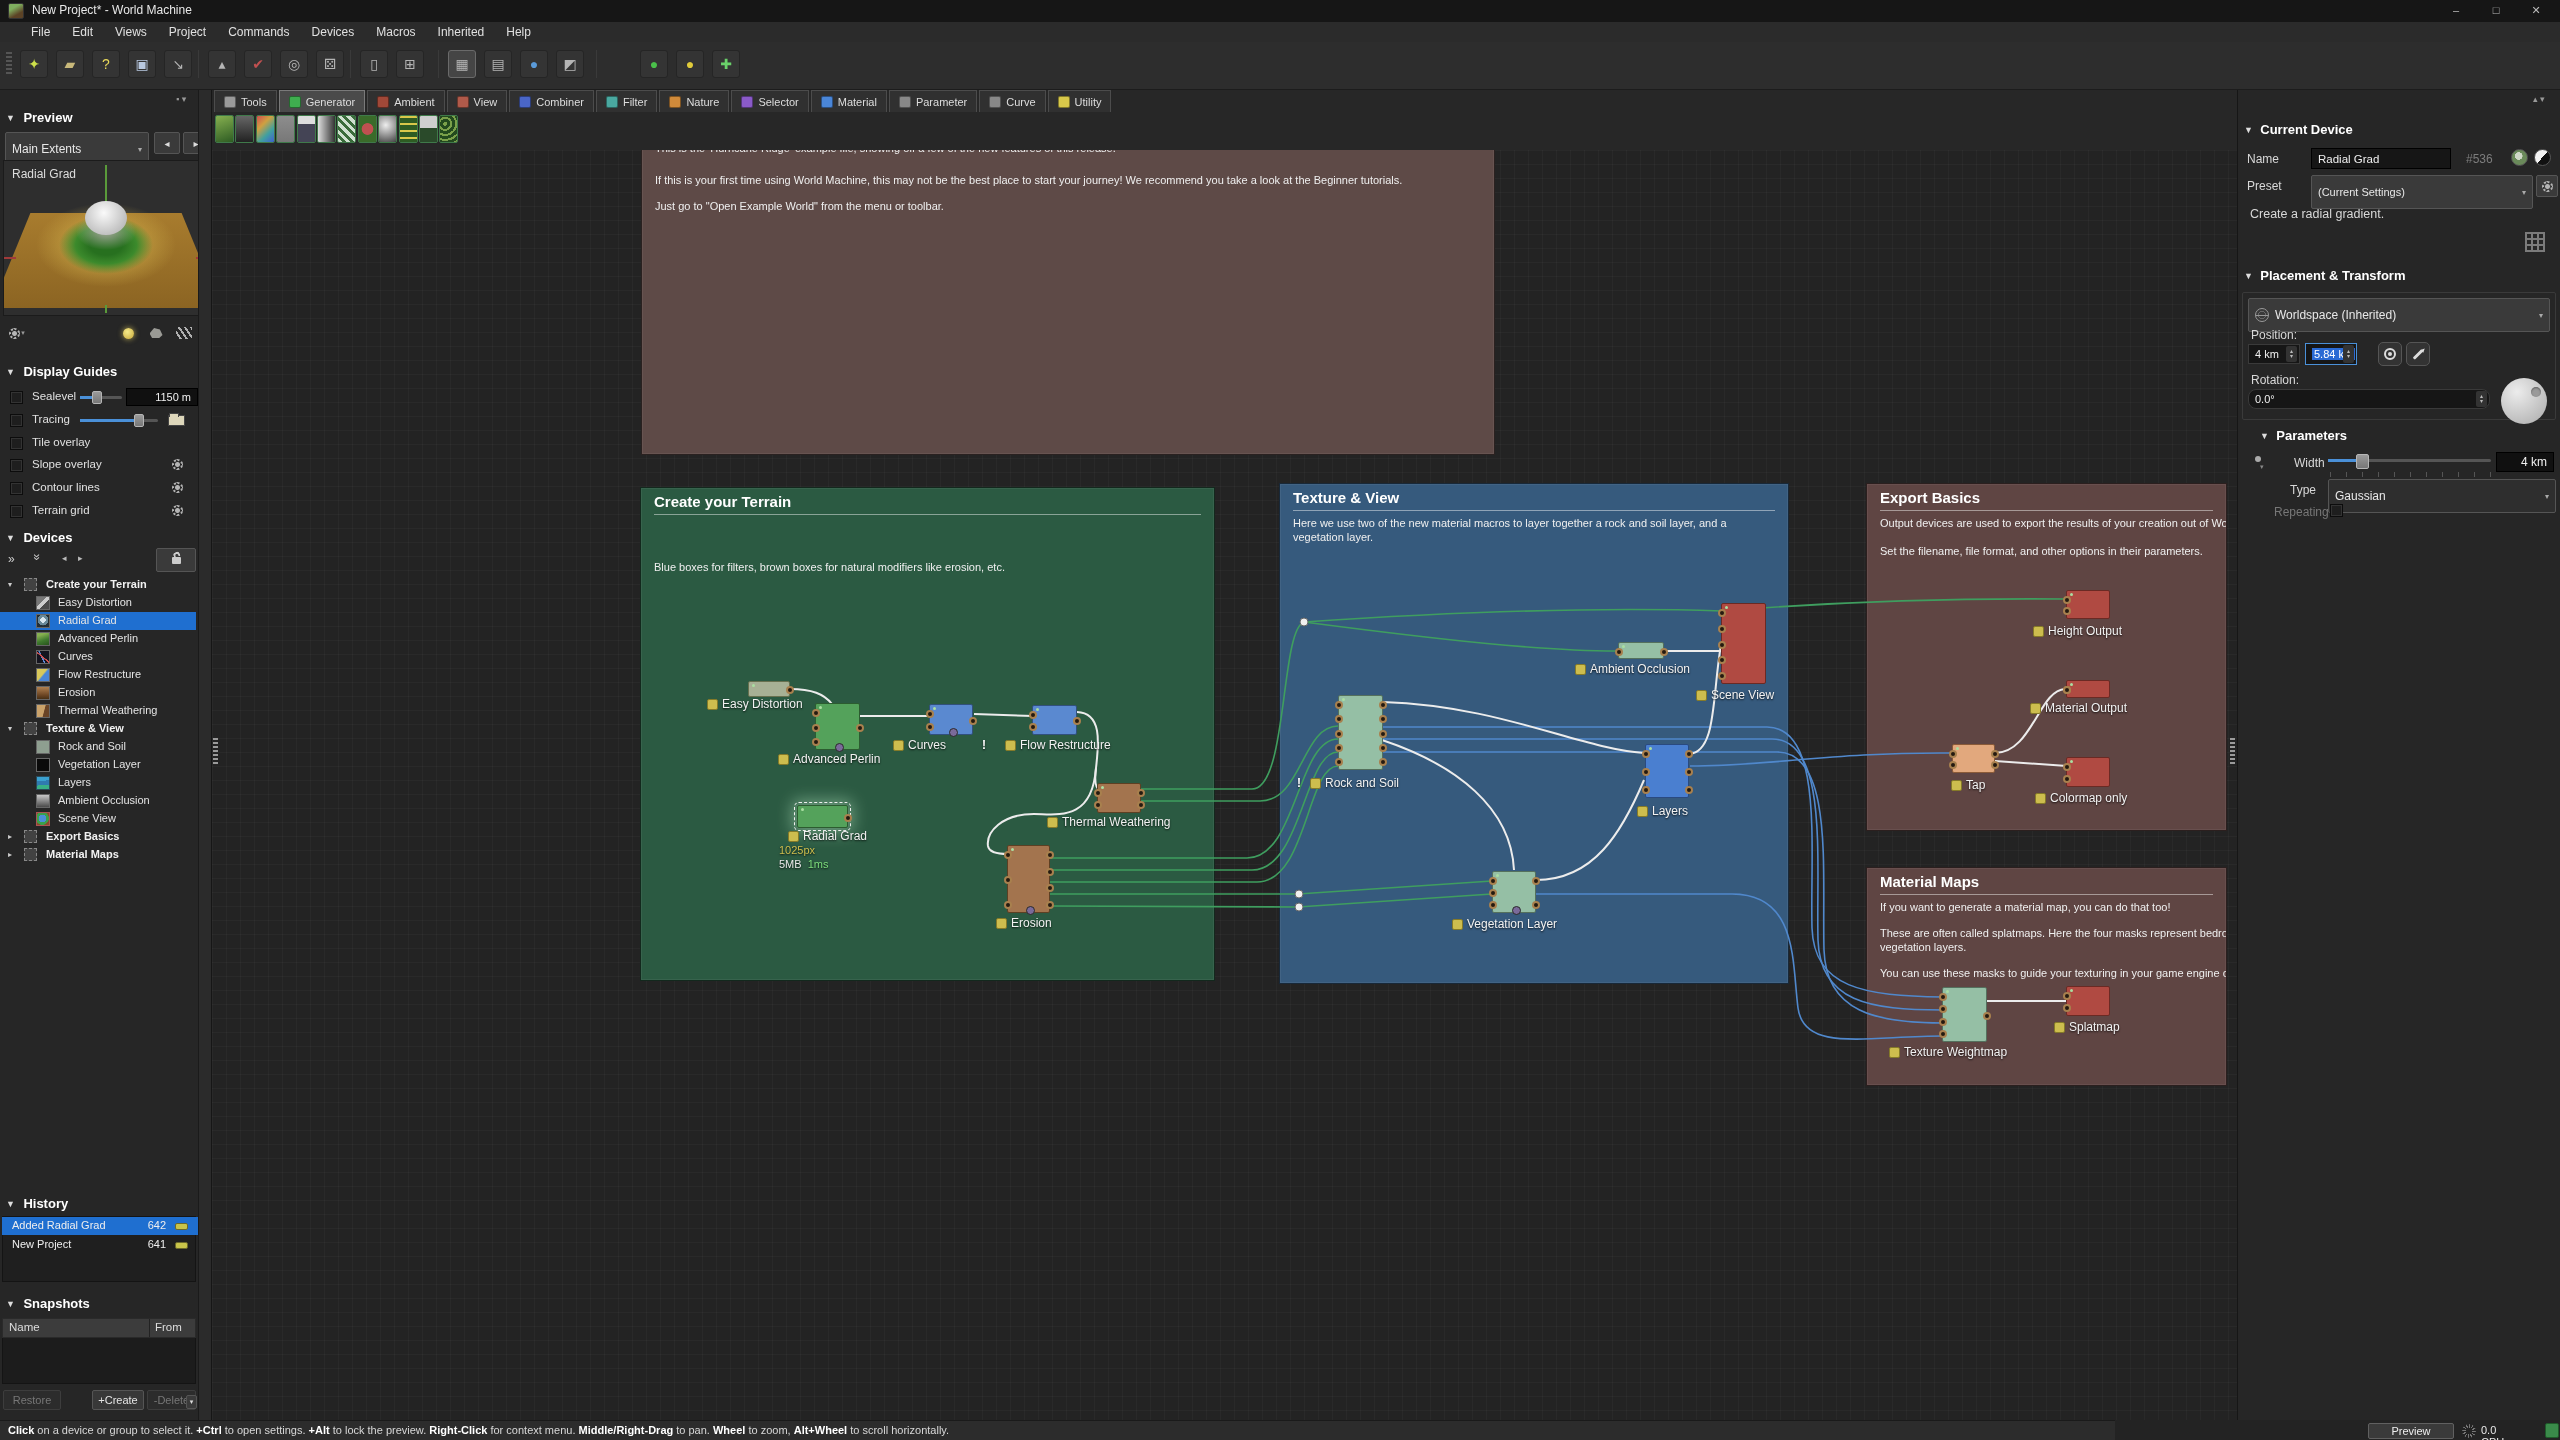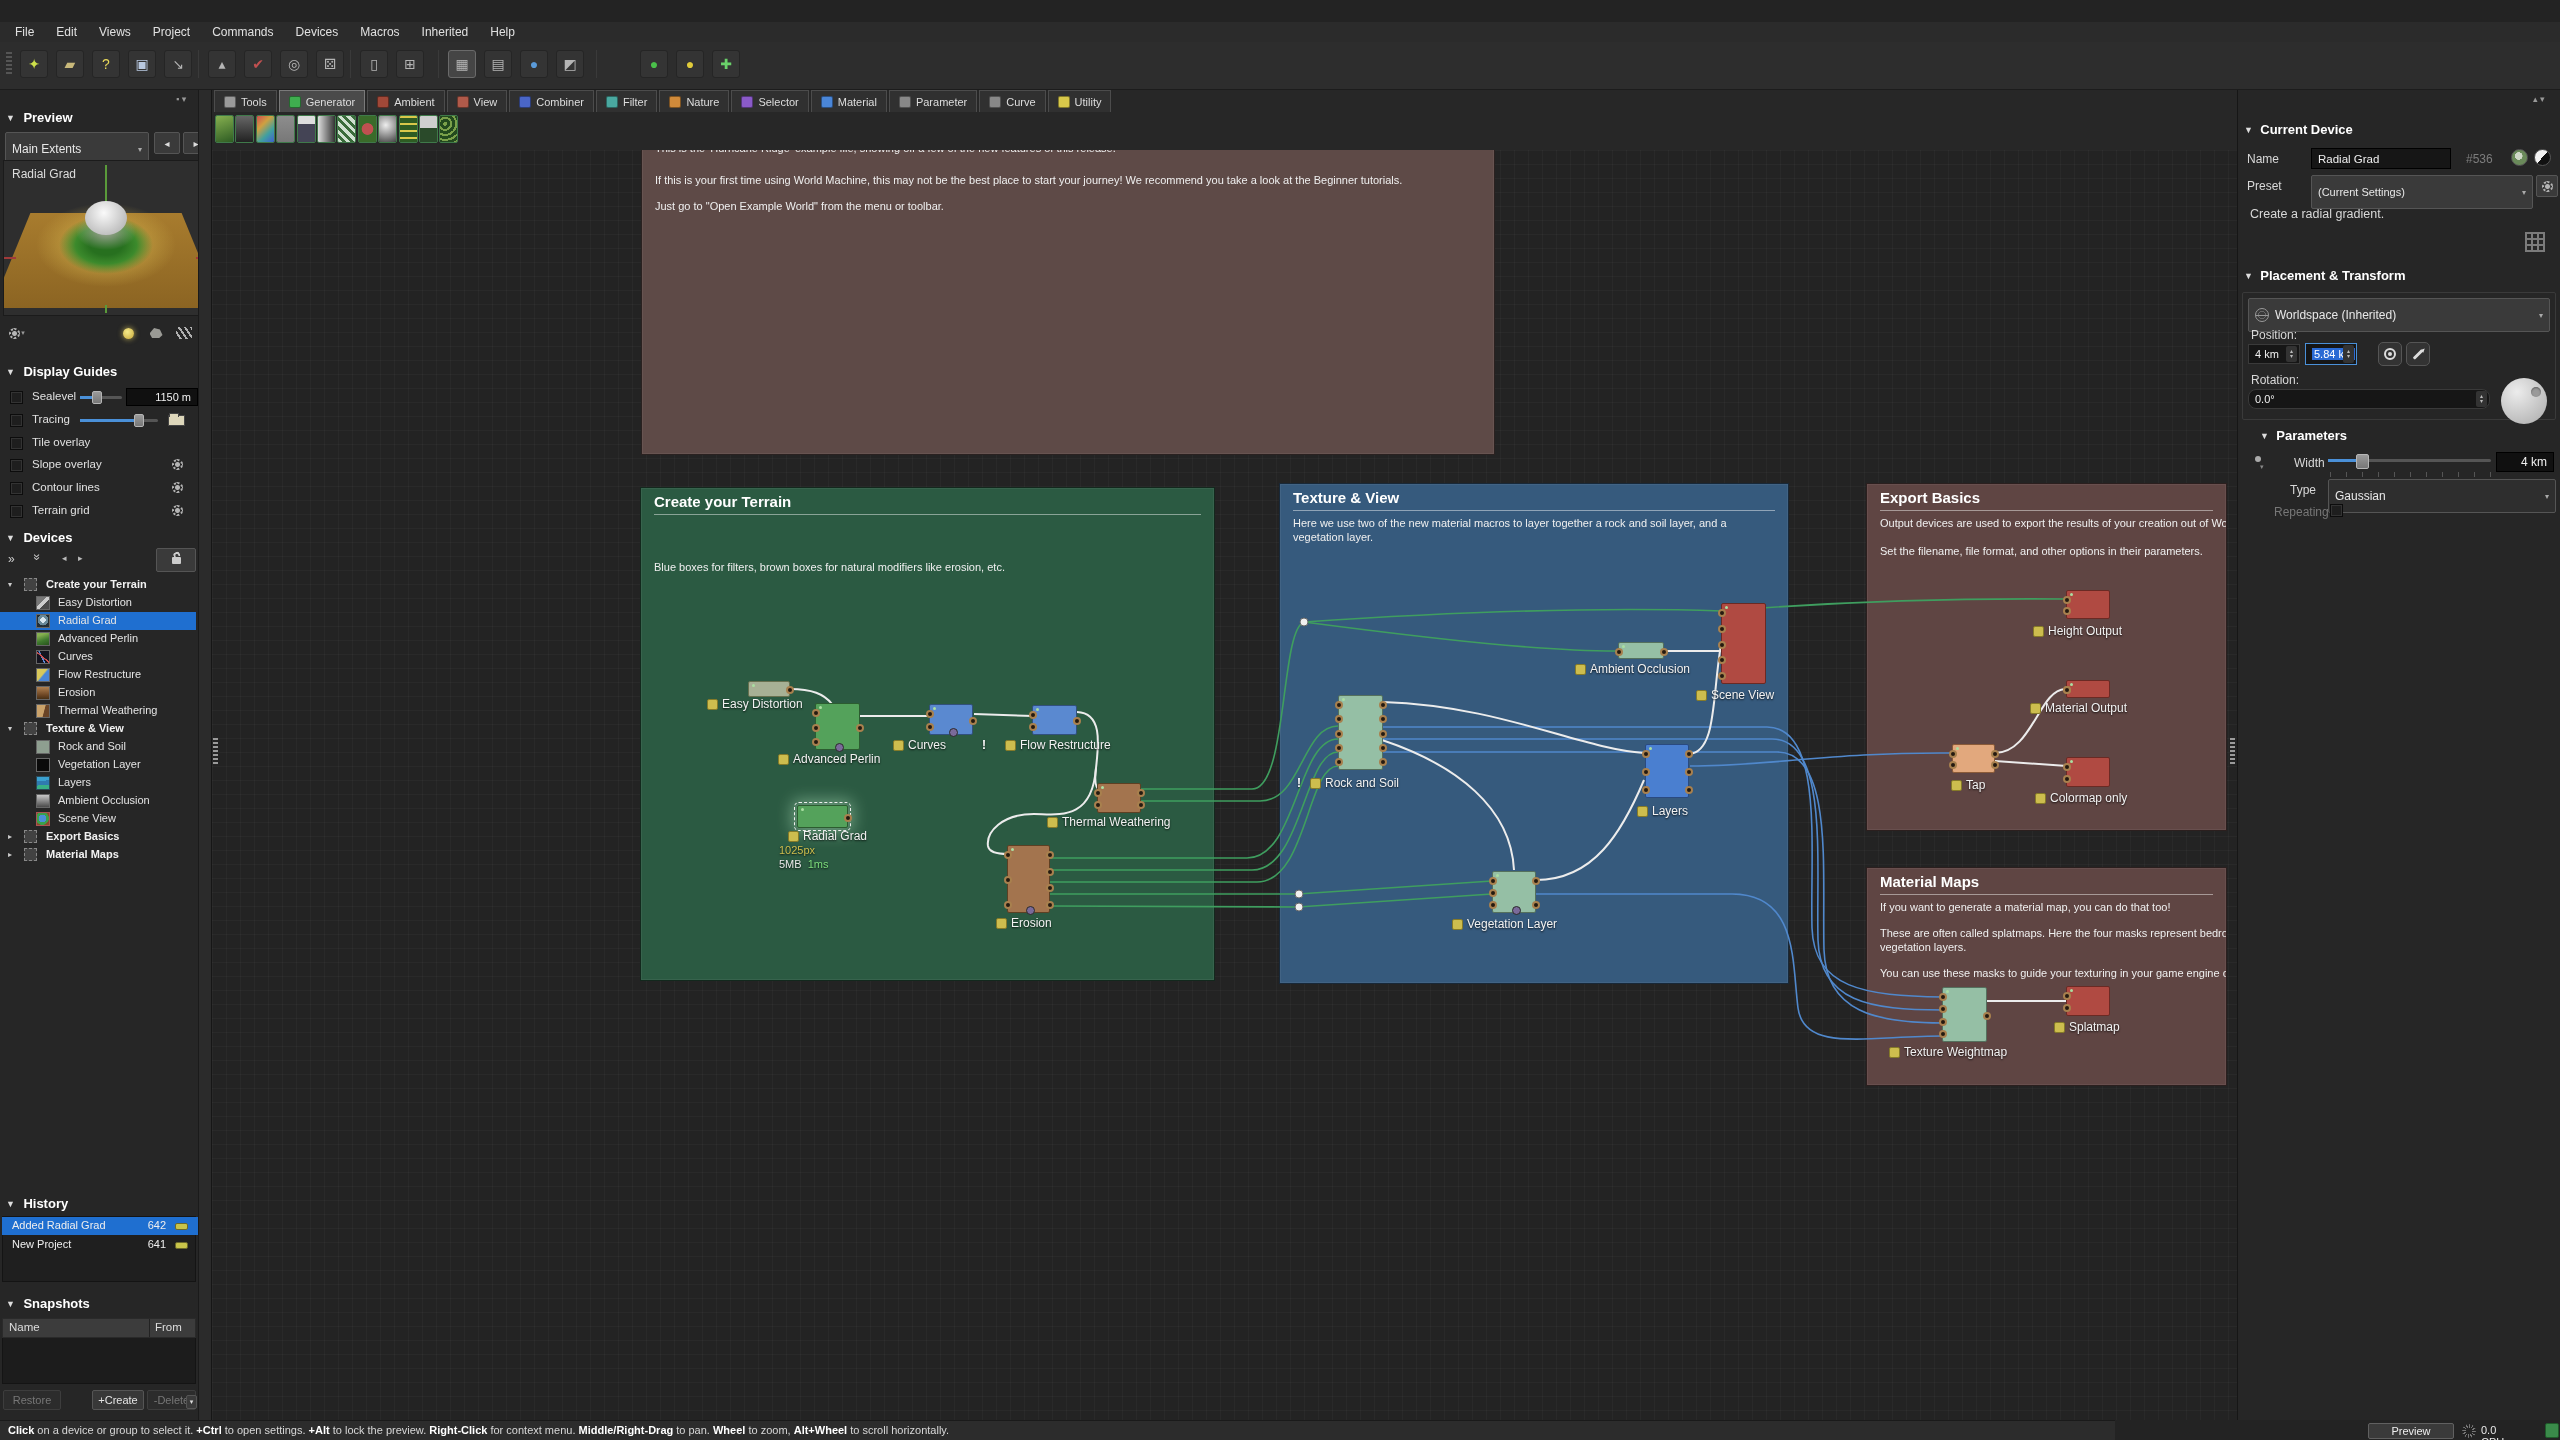--- a/index.html
+++ b/index.html
@@ -6,21 +6,21 @@
   *{box-sizing:border-box;font-family:"Liberation Sans","DejaVu Sans",sans-serif;}
   #root{position:relative;width:2560px;height:1440px;background:#232323;overflow:hidden;color:#ddd;}
   .abs{position:absolute;}
 
   
   #titlebar{left:0;top:0;width:2560px;height:22px;background:#161616;}
   #appicon{left:8px;top:3px;width:16px;height:16px;border-radius:2px;
     background:linear-gradient(150deg,#7fae5f 30%,#5c4326 70%);border:1px solid #333;}
   #apptitle{left:32px;top:3px;font-size:12px;color:#e8e8e8;}
   .winbtn{top:0;width:32px;height:21px;color:#bbb;font-size:11px;text-align:center;line-height:21px;}
-  #menubar{left:0;top:22px;width:2560px;height:20px;background:#2b2b2b;display:flex;align-items:center;padding-left:4px;}
+  #menubar{left:0;top:22px;width:2560px;height:20px;background:#2b2b2b;display:flex;align-items:center;padding-left:20px;}
   .menu-item{font-size:12px;color:#e0e0e0;padding:0 11px;line-height:20px;}
   #toolbar{left:0;top:42px;width:2560px;height:48px;background:#2d2d2d;border-bottom:1px solid #1c1c1c;}
   .tbtn{position:absolute;top:8px;width:28px;height:28px;border-radius:3px;background:#343434;border:1px solid #252525;
     display:flex;align-items:center;justify-content:center;font-size:14px;color:#bbb;overflow:hidden;}
   .tbtn.pressed{background:#454545;border-color:#6a6a6a;}
   .tsep{position:absolute;top:8px;width:1px;height:28px;background:#1e1e1e;border-right:1px solid #3a3a3a;}
   #grip{left:6px;top:10px;width:6px;height:24px;background:repeating-linear-gradient(#555 0 2px,transparent 2px 4px);}
   #action-search{left:785px;top:52px;width:212px;height:24px;background:#1d1d1d;border:1px solid #111;border-radius:3px;
     display:flex;align-items:center;padding:0 8px;gap:6px;}
   #action-search .mag{width:9px;height:9px;border:2px solid #777;border-radius:50%;position:relative;flex:none;}
@@ -172,20 +172,27 @@
     background:repeating-conic-gradient(#777 0 12deg,transparent 12deg 30deg);
     -webkit-mask:radial-gradient(circle,transparent 0 3px,#000 3px);mask:radial-gradient(circle,transparent 0 3px,#000 3px);}
   #cpu-text{position:absolute;left:2481px;top:3px;color:#e8e8e8;}
   #mem-icon{position:absolute;left:2545px;top:2px;width:14px;height:15px;background:#3a8a4a;border:1px solid #1f5a2a;border-radius:2px;}
 </style>
 </head>
 <body>
 
 <div id="root">
 
+  <div class="abs" id="titlebar">
+    <div class="abs" id="appicon"></div>
+    <div class="abs" id="apptitle">New Project* - World Machine</div>
+    <div class="abs winbtn" style="left:2440px;">–</div>
+    <div class="abs winbtn" style="left:2480px;">□</div>
+    <div class="abs winbtn" style="left:2520px;">✕</div>
+  </div>
 
   <div class="abs" id="menubar">
       <span class="menu-item">File</span>
       <span class="menu-item">Edit</span>
       <span class="menu-item">Views</span>
       <span class="menu-item">Project</span>
       <span class="menu-item">Commands</span>
       <span class="menu-item">Devices</span>
       <span class="menu-item">Macros</span>
       <span class="menu-item">Inherited</span>

